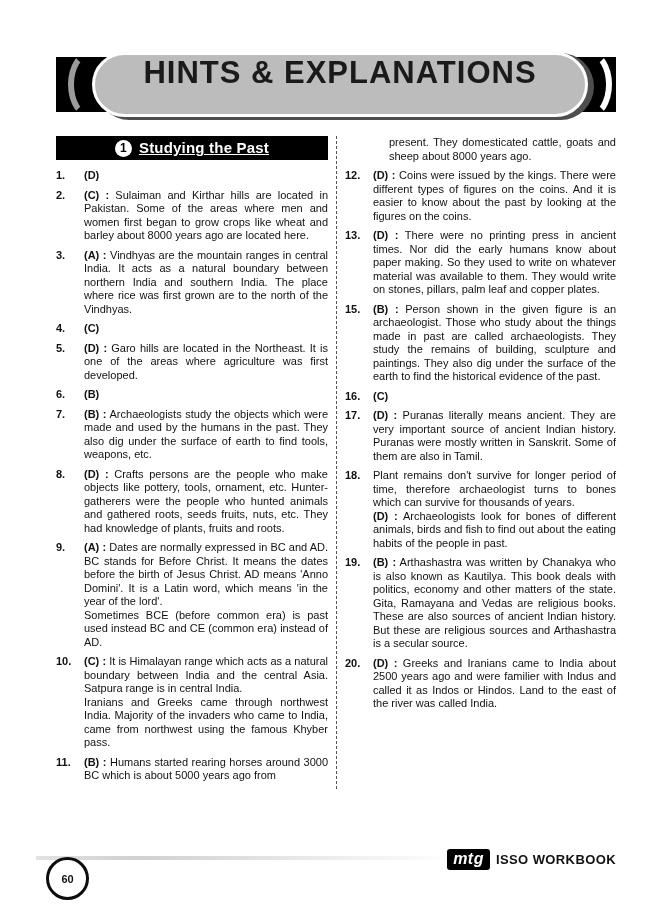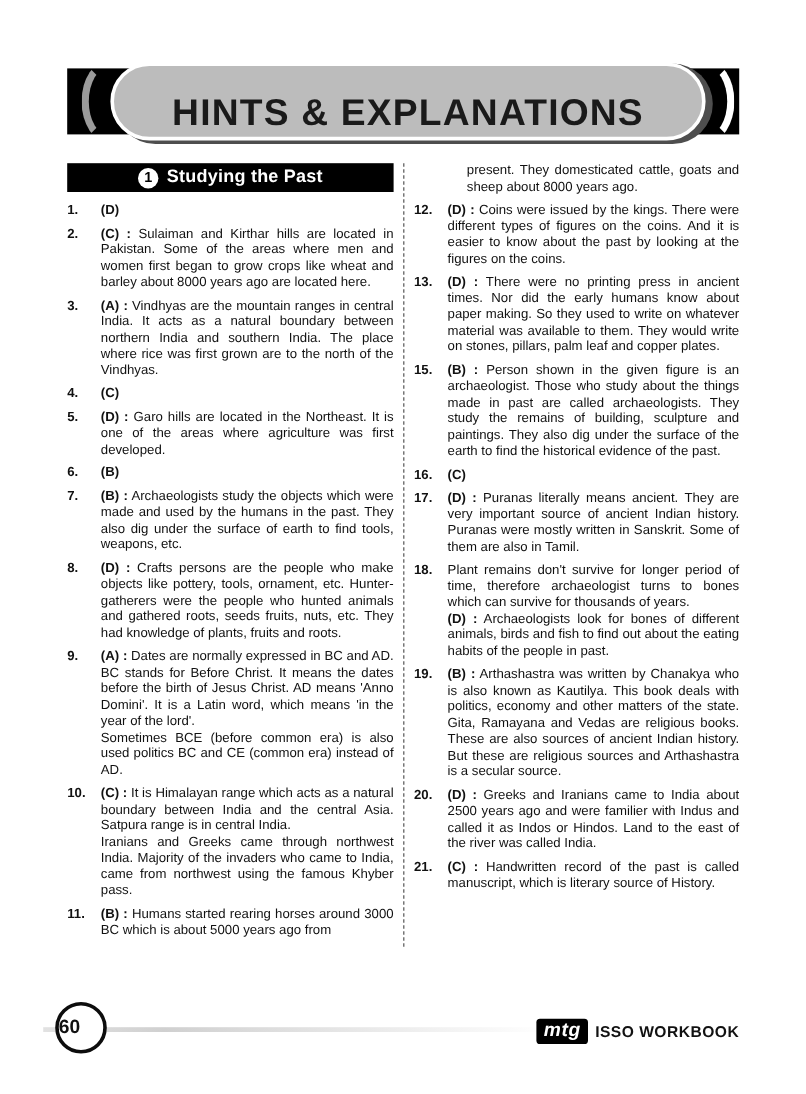--- a/index.html
+++ b/index.html
@@ -11,21 +11,21 @@
   }
   
   .banner {
     position:absolute; left:56px; top:57px; width:560px; height:55px;
     background:#000;
   }
   .banner-pill {
     position:absolute; left:36px; right:28px; top:-5px; height:65px;
     background:#bcbcbc; border:3px solid #fff; border-radius:34px;
     box-shadow:5px 2px 0 1px #4e4e4e;
-    display:flex; align-items:flex-end; justify-content:center;
+    display:flex; align-items:flex-start; justify-content:center;
   }
   .banner-title {
     font-size:31px; font-weight:bold; letter-spacing:1px; color:#1a1a1a;
     white-space:nowrap; padding-bottom:2px;
   }
   .paren {
     position:absolute; top:-7px; width:46px; height:69px;
     border:6px solid transparent; border-radius:50%;
   }
   .paren-left  { left:12px;  border-left:6px solid #9b9b9b; }
@@ -40,37 +40,37 @@
   .col-right { width:280px; padding-left:8px; border-left:1px dashed #555; }
   .section-header {
     background:#000; height:24px; margin-bottom:9px;
     display:flex; align-items:center; justify-content:center; gap:7px;
   }
   .section-num {
     width:17px; height:17px; border-radius:50%; background:#fff; color:#000;
     font-weight:bold; font-size:12px; line-height:17px; text-align:center;
     flex:none;
   }
-  .section-title { color:#fff; font-weight:bold; font-size:15px; letter-spacing:0.2px; }
+  .section-title { color:#fff; font-weight:bold; font-size:15px; letter-spacing:0.2px;text-decoration:underline; }
   .item { display:flex; margin-bottom:6px; }
   .item-num { flex:none; width:28px; font-weight:bold; }
   .item-body { flex:1; text-align:justify; }
   .item-body p { margin:0; }
   .item-body b { font-weight:bold; }
   .cont-para { margin-left:44px; text-align:justify; margin-bottom:6px; }
   
   .footer-rule {
     position:absolute; left:36px; top:856px; width:560px; height:4px;
     background:linear-gradient(to right, #e2e2e2, #d0d0d0 18%, rgba(245,245,245,0) 75%);
   }
   .page-circle {
-    position:absolute; left:46px; top:835px; width:43px; height:43px;
+    position:absolute; left:46px; top:857px; width:43px; height:43px;
     border:3.5px solid #0d0d0d; border-radius:50%; background:#fff;
-    display:flex; align-items:center; 
-    font-size:16px; font-weight:bold;
+    display:flex; align-items:center; justify-content:center;
+    font-size:11px; font-weight:bold;
   }
   .brand {
     position:absolute; right:56px; top:849px;
     display:flex; align-items:center; gap:6px;
   }
   .mtg-logo {
     background:#000; color:#fff; font-weight:bold; font-style:italic;
     font-size:16px; padding:1px 6px 2px; border-radius:3px; letter-spacing:0.5px;
   }
   .brand-text { font-weight:bold; font-size:13px; letter-spacing:0.4px; }
@@ -148,21 +148,21 @@
     <span class="item-num">8.</span>
     <div class="item-body">
               <p><b>(D) :</b> Crafts persons are the people who make objects like pottery, tools, ornament, etc. Hunter-gatherers were the people who hunted animals and gathered roots, seeds fruits, nuts, etc. They had knowledge of plants, fruits and roots.</p>
             </div>
   </div>
 
   <div class="item">
     <span class="item-num">9.</span>
     <div class="item-body">
               <p><b>(A) :</b> Dates are normally expressed in BC and AD. BC stands for Before Christ. It means the dates before the birth of Jesus Christ. AD means 'Anno Domini'. It is a Latin word, which means 'in the year of the lord'.</p>
-              <p>Sometimes BCE (before common era) is also used politics BC and CE (common era) instead of AD.</p>
+              <p>Sometimes BCE (before common era) is past used instead BC and CE (common era) instead of AD.</p>
             </div>
   </div>
 
   <div class="item">
     <span class="item-num">10.</span>
     <div class="item-body">
               <p><b>(C) :</b> It is Himalayan range which acts as a natural boundary between India and the central Asia. Satpura range is in central India.</p>
               <p>Iranians and Greeks came through northwest India. Majority of the invaders who came to India, came from northwest using the famous Khyber pass.</p>
             </div>
   </div>
@@ -229,26 +229,20 @@
             </div>
   </div>
 
   <div class="item">
     <span class="item-num">20.</span>
     <div class="item-body">
               <p><b>(D) :</b> Greeks and Iranians came to India about 2500 years ago and were familier with Indus and called it as Indos or Hindos. Land to the east of the river was called India.</p>
             </div>
   </div>
 
-  <div class="item">
-    <span class="item-num">21.</span>
-    <div class="item-body">
-              <p><b>(C) :</b> Handwritten record of the past is called manuscript, which is literary source of History.</p>
-            </div>
-  </div>
 </div>
     </div>
   </div>
 
   <div class="footer-rule"></div>
   <div class="page-circle">
     <span>60</span>
   </div>
   <div class="brand">
     <span class="mtg-logo">mtg</span>

